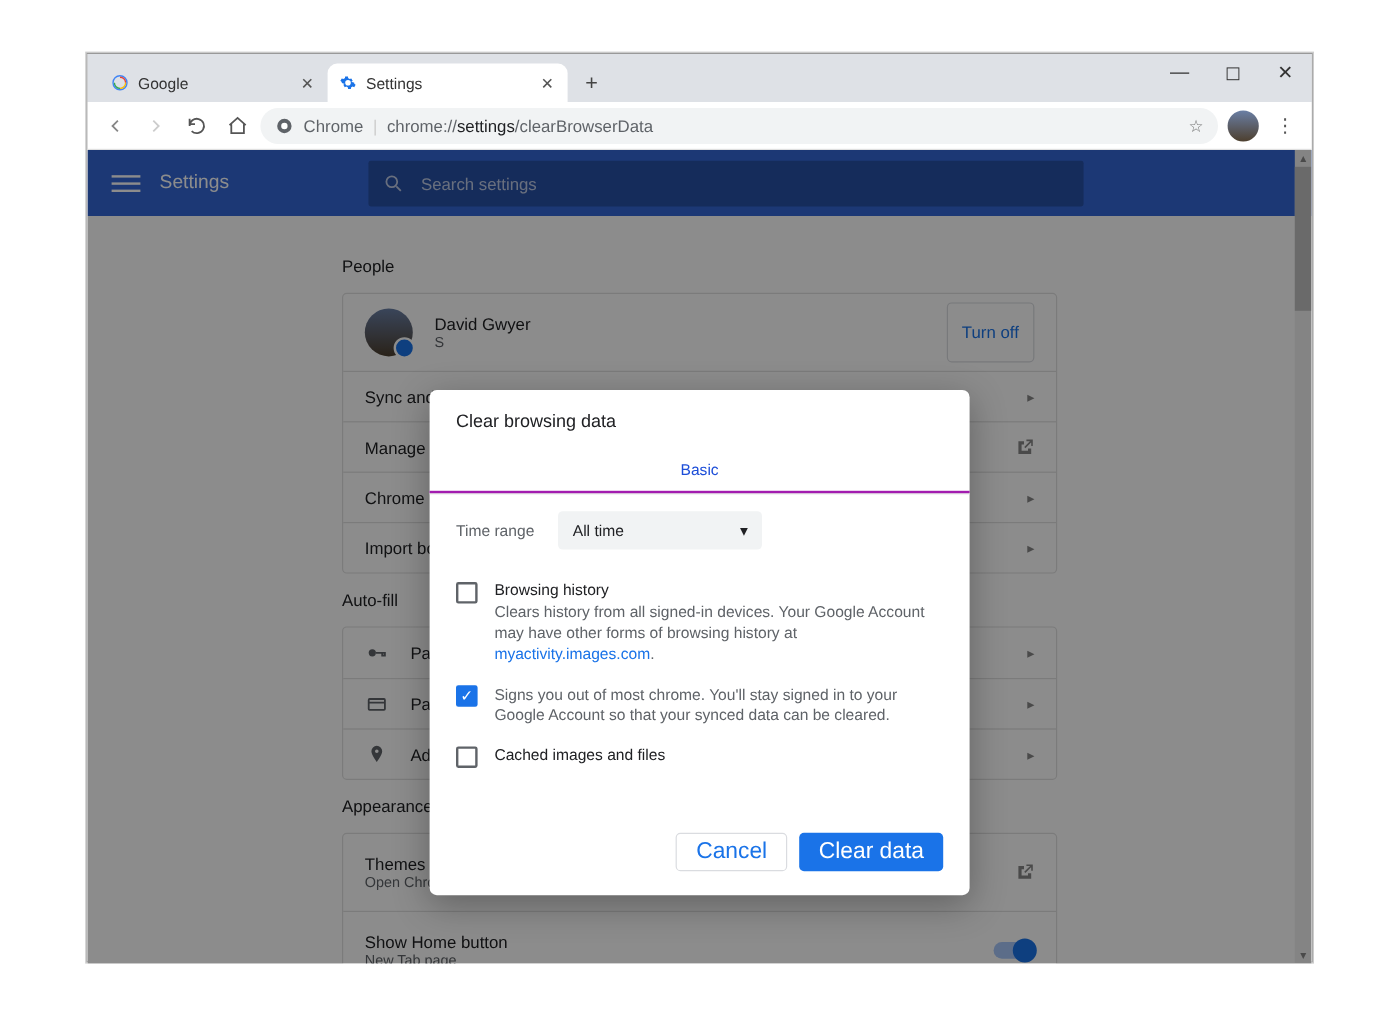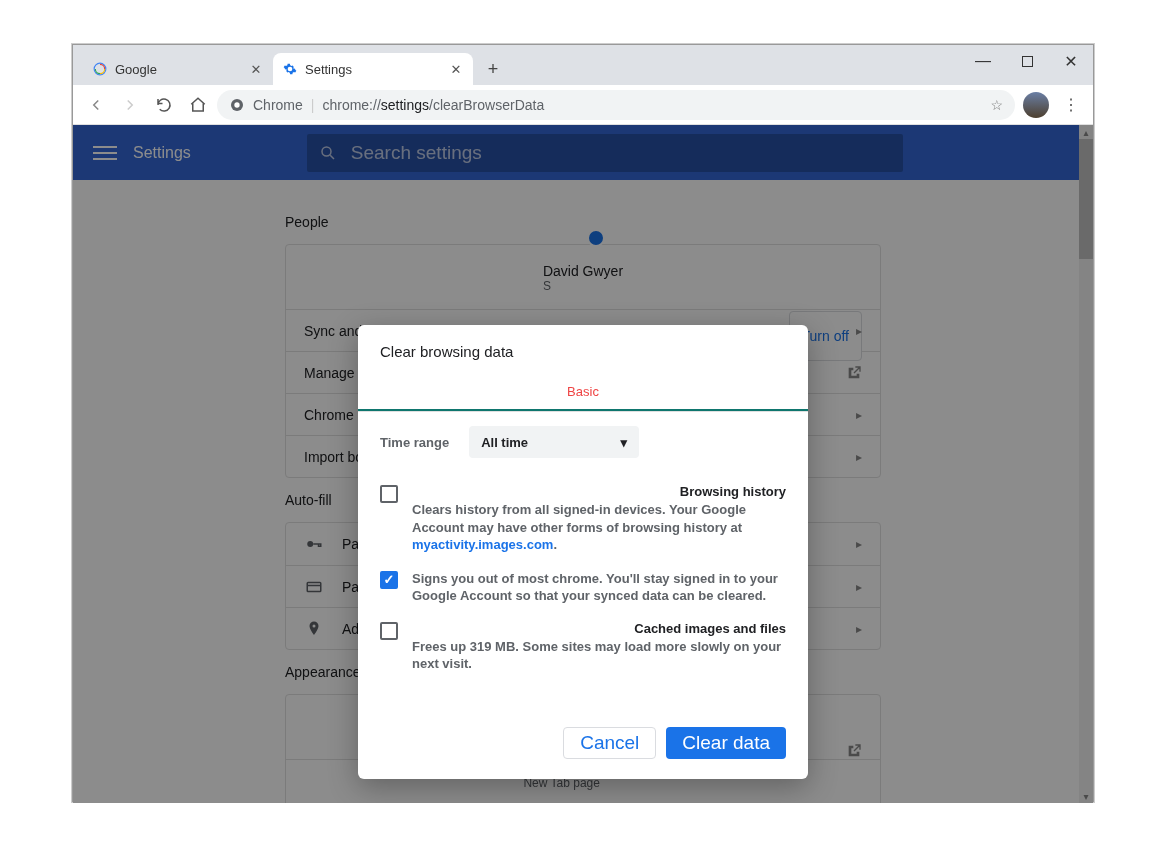--- a/index.html
+++ b/index.html
@@ -22,53 +22,53 @@
 .star { margin-left: auto; color: #777; }
 .avatar { width: 26px; height: 26px; border-radius: 50%; background: linear-gradient(#6a7fa5,#4d3f2e); margin: 0 4px; }
 .menu-dots { width: 28px; height: 28px; display: flex; align-items: center; justify-content: center; color: #555; cursor: pointer; }
 .content { position: relative; height: 678px; overflow: hidden; }
 .settings-bg { position: absolute; inset: 0; background: #fff; }
 .overlay { position: absolute; inset: 0; background: rgba(0,0,0,0.45); }
 .settings-header { height: 55px; background: #3367d6; display: flex; align-items: center; padding: 0 20px; gap: 16px; color: #fff; }
 .hamburger { width: 24px; height: 24px; display: flex; flex-direction: column; justify-content: center; gap: 4px; cursor: pointer; }
 .hamburger span { height: 2px; background: #fff; }
 .settings-title { font-size: 16px; }
-.search-box { flex: 0 0 596px; height: 38px; background: rgba(0,0,0,0.22); border-radius: 2px; display: flex; align-items: center; padding: 0 12px; gap: 14px; color: rgba(255,255,255,0.7); font-size: 19px; margin-left: 100px;}
+.search-box { flex: 0 0 596px; height: 38px; background: rgba(0,0,0,0.22); border-radius: 2px; display: flex; align-items: center; padding: 0 12px; gap: 14px; color: rgba(255,255,255,0.7); font-size: 14px; margin-left: 100px;}
 .main { padding: 20px 0; }
 .section { width: 596px; margin: 0 auto; }
 .section-title { font-size: 14px; color: #202124; padding: 14px 8px 14px 0; }
 .card { border: 1px solid #e0e0e0; border-radius: 4px; background: #fff; }
 .row { height: 42px; display: flex; align-items: center; padding: 0 18px; border-top: 1px solid #e0e0e0; font-size: 14px; color: #202124; gap: 18px; }
 .row:first-child { border-top: none; }
-.row.tall { height: 64px; flex-direction: column; }
+.row.tall { height: 64px; }
 .row .arrow { margin-left: auto; color: #888; font-size: 12px; }
 .row .launch { margin-left: auto; color: #888; }
 .profile-pic { width: 40px; height: 40px; border-radius: 50%; background: linear-gradient(#6a7fa5,#4d3f2e); position: relative; }
 .profile-pic::after { content: ""; position: absolute; right: -2px; bottom: -2px; width: 14px; height: 14px; background: #1a73e8; border: 2px solid #fff; border-radius: 50%; }
 .turn-off { margin-left: auto; border: 1px solid #dadce0; color: #1a73e8; font-size: 14px; padding: 16px 12px; border-radius: 4px; background: #fff; cursor: pointer; }
 .toggle { width: 34px; height: 14px; background: #a8c7fa; border-radius: 7px; position: relative; margin-left: auto; }
 .toggle::after { content: ""; position: absolute; right: -2px; top: -3px; width: 20px; height: 20px; background: #1a73e8; border-radius: 50%; }
 .icon-sm { width: 20px; color: #5f6368; display: flex; justify-content: center; }
 .scrollbar { position: absolute; right: 0; top: 0; width: 14px; height: 100%; background: #f1f1f1; }
 .scroll-btn { height: 14px; display: flex; align-items: center; justify-content: center; color: #888; font-size: 10px; }
 .scroll-thumb { position: absolute; top: 14px; width: 14px; height: 120px; background: #c1c1c1; }
 
 .modal { position: absolute; left: 50%; top: 200px; transform: translateX(-50%); width: 450px; background: #fff; border-radius: 6px; box-shadow: 0 8px 30px rgba(0,0,0,0.3); padding-bottom: 16px; z-index: 10; }
 .modal-title { font-size: 15px; color: #202124; padding: 18px 22px 14px; }
 .modal-tabs { display: flex; border-bottom: 1px solid #e0e0e0; }
 .modal-tab { flex: 1; text-align: center; font-size: 13px; padding: 10px 0; color: #5f6368; cursor: pointer; }
-.modal-tab.active { color: #ef4444; border-bottom: 2px solid #0f766e; font-weight: 500; }
-.modal-body { padding: 14px 22px 6px; font-weight: bold; }
+.modal-tab.active { color: #1d4ed8; border-bottom: 2px solid #a21caf; font-weight: 500; }
+.modal-body { padding: 14px 22px 6px; }
 .time-row { display: flex; align-items: center; gap: 20px; font-size: 13px; color: #5f6368; margin-bottom: 18px; }
 .select { flex: 0 0 170px; height: 32px; background: #f1f3f4; border-radius: 4px; display: flex; align-items: center; justify-content: space-between; padding: 0 12px; font-size: 13px; color: #202124; cursor: pointer; }
 .opt { display: flex; gap: 14px; padding: 8px 0; }
 .checkbox { flex: 0 0 18px; width: 18px; height: 18px; border: 2px solid #5f6368; border-radius: 2px; cursor: pointer; margin-top: 1px; }
 .checkbox.checked { background: #1a73e8; border-color: #1a73e8; display: flex; align-items: center; justify-content: center; color: #fff; font-size: 13px; }
 .opt-text { font-size: 13px; }
-.opt-title { color: #202124; margin-bottom: 2px; text-align: right; }
+.opt-title { color: #202124; margin-bottom: 2px; }
 .opt-desc { color: #5f6368; line-height: 1.35; }
 .opt-desc a { color: #1a73e8; text-decoration: none; }
 .modal-actions { display: flex; justify-content: flex-end; gap: 10px; padding: 40px 22px 4px; }
 .btn { height: 32px; padding: 0 16px; border-radius: 4px; font-size: 19px; cursor: pointer; display: flex; align-items: center; }
 .btn.secondary { border: 1px solid #dadce0; color: #1a73e8; background: #fff; }
 .btn.primary { background: #1a73e8; color: #fff; border: none; }
 svg { display: block; }
 </style>
 </head>
 <body>
@@ -290,21 +290,20 @@
           <div class="checkbox checked">✓</div>
           <div class="opt-text">
             <div class="opt-desc">Signs you out of most chrome. You'll stay signed in to your Google Account so that your synced data can be cleared.</div>
           </div>
         </div>
 
         <div class="opt">
           <div class="checkbox"></div>
           <div class="opt-text">
             <div class="opt-title">Cached images and files</div>
-            <div class="opt-desc">Frees up 319 MB. Some sites may load more slowly on your next visit.</div>
           </div>
         </div>
       </div>
       <div class="modal-actions">
         <div class="btn secondary">Cancel</div>
         <div class="btn primary">Clear data</div>
       </div>
     </div>
   </div>
 </div>

